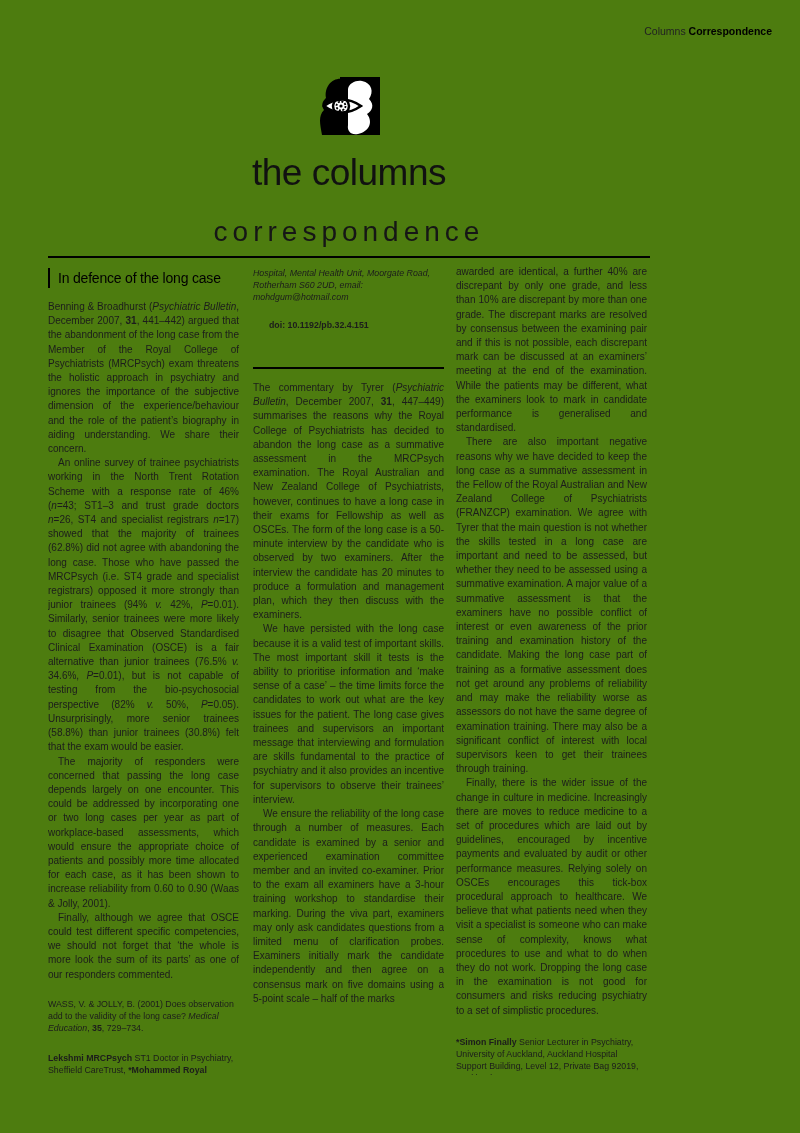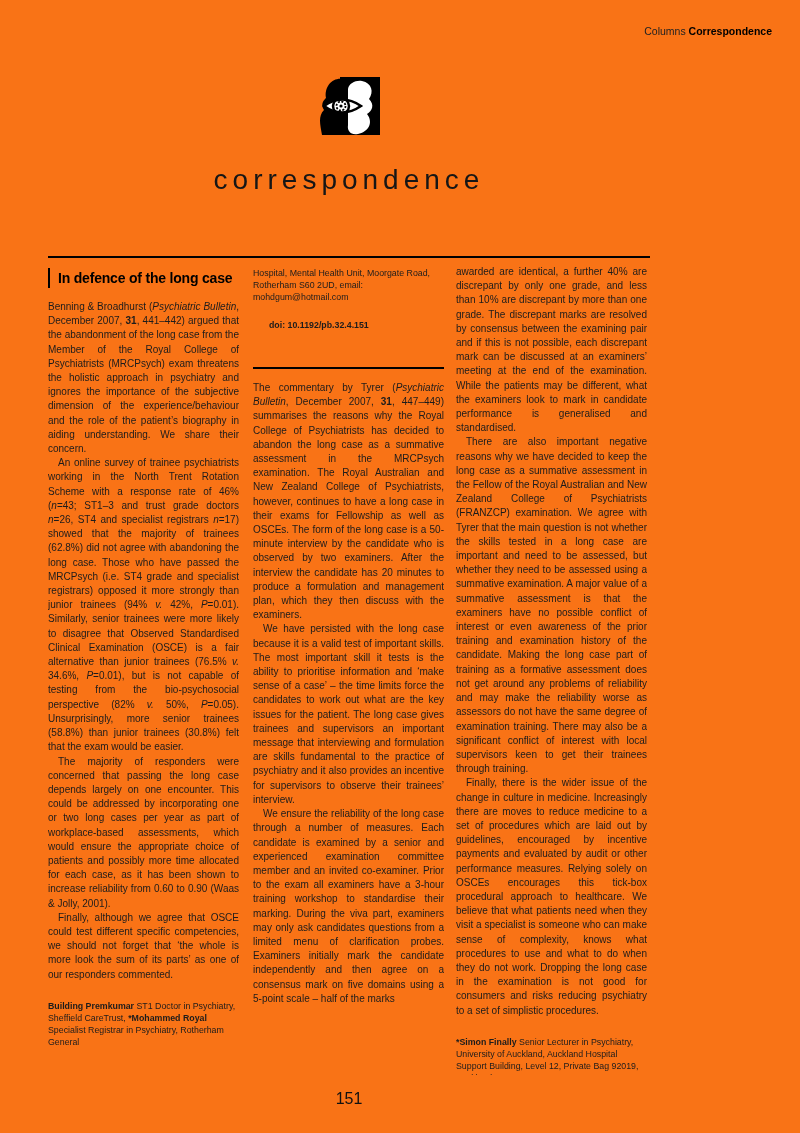--- a/index.html
+++ b/index.html
@@ -1,31 +1,31 @@
 <!DOCTYPE html>
 <html><head>
 <meta charset="utf-8">
 <style>
   html,body{margin:0;padding:0;background:#fff;}
-  .page{position:relative;width:800px;height:1133px;background:#f97316;overflow:hidden;
+  .page{position:relative;width:800px;height:1133px;background:#4d7c0f;overflow:hidden;
         font-family:"Liberation Sans","DejaVu Sans",sans-serif;color:#1c1c1c;}
   .running-head{position:absolute;top:25px;right:28px;font-size:10.5px;color:#222;}
   .running-head b{font-weight:bold;color:#000;}
   .masthead{position:absolute;top:76px;left:48px;width:602px;text-align:center;}
   .logo{display:inline-block;width:64px;height:62px;}
   .mast-title{margin-top:10px;font-size:37px;letter-spacing:-0.5px;color:#111;}
   .mast-section{margin-top:22px;font-size:28px;letter-spacing:5px;color:#161616;}
   .main-rule{position:absolute;top:256px;left:48px;width:602px;height:2px;background:#000;}
   .col{position:absolute;top:265px;width:191px;height:810px;overflow:hidden;}
   .col1{left:48px;} .col2{left:253px;} .col3{left:456px;}
-  .b-h1{font-weight:bold;font-size:14px;line-height:20px;letter-spacing:-0.2px;color:#000;margin:0 0 9px;}
+  .b-h1{font-weight:normal;font-size:14px;line-height:20px;letter-spacing:-0.2px;color:#000;margin:0 0 9px;}
   .b-h1.bar{border-left:2px solid #000;padding-left:8px;margin-top:3px;margin-bottom:12px;white-space:nowrap;}
   .b-p{font-size:10px;line-height:14.2px;text-align:justify;margin:0;}
   .b-p.indent{text-indent:10px;}
-  .b-addr{font-size:8.8px;line-height:12px;margin:2px 0 12px;}
+  .b-addr{font-size:8.8px;line-height:12px;margin:2px 0 12px;font-style:italic;}
   .b-doi{font-size:8.8px;line-height:12px;font-weight:bold;margin:16px;}
   .b-rule{border:0;border-top:2px solid #000;margin:36px 0 12px;}
   .b-ref{font-size:8.8px;line-height:12px;margin-top:16px;}
   .b-sig{font-size:8.8px;line-height:12px;margin-top:18px;}
   .b-sig b,.b-ref b{font-weight:bold;}
   .page-number{position:absolute;top:1090px;left:48px;width:602px;text-align:center;
                font-size:16px;color:#111;}
 </style>
 </head>
 <body>
@@ -42,43 +42,44 @@
       <svg viewBox="0 0 64 62" width="64" height="62" xmlns="http://www.w3.org/2000/svg">
         <rect x="23" y="1" width="40" height="58" fill="#000"></rect>
         <path d="M45,5 C55,7 57,16 52,23 C58,29 55,35 50,38 C57,47 51,56 41,58 C34,59.5 30,55 31,49 L31,13 C32,7 39,4 45,5 Z" fill="#fff"></path>
         <path d="M5,59 C3,48 1,40 7,34 C3,28 7,24 9,22 C7,10 16,1 26,3 L30,5 L30,59 Z" fill="#000"></path>
         <path d="M7,30 Q25,17 44,30 Q25,43 7,30 Z" fill="#fff" stroke="#000" stroke-width="2.5"></path>
         <circle cx="24" cy="30" r="8" fill="none" stroke="#000" stroke-width="2.5"></circle>
         <circle cx="24" cy="30" r="4.5" fill="none" stroke="#000" stroke-width="1.8" stroke-dasharray="2 1.5"></circle>
         <circle cx="24" cy="30" r="1.6" fill="#000"></circle>
       </svg>
     </span>
+    <div class="mast-title">the columns</div>
     <div class="mast-section">correspondence</div>
   </div>
 
   <div class="main-rule"></div>
 
   <div class="col col1">
       <div class="b-h1 bar">In defence of the long case</div>
       <div class="b-p">Benning &amp; Broadhurst (<i>Psychiatric Bulletin</i>, December 2007, <b>31</b>, 441–442) argued that the abandonment of the long case from the Member of the Royal College of Psychiatrists (MRCPsych) exam threatens the holistic approach in psychiatry and ignores the importance of the subjective dimension of the experience/behaviour and the role of the patient’s biography in aiding understanding. We share their concern.</div>
       <div class="b-p indent">An online survey of trainee psychiatrists working in the North Trent Rotation Scheme with a response rate of 46% (<i>n</i>=43; ST1–3 and trust grade doctors <i>n</i>=26, ST4 and specialist registrars <i>n</i>=17) showed that the majority of trainees (62.8%) did not agree with abandoning the long case. Those who have passed the MRCPsych (i.e. ST4 grade and specialist registrars) opposed it more strongly than junior trainees (94% <i>v.</i> 42%, <i>P</i>=0.01). Similarly, senior trainees were more likely to disagree that Observed Standardised Clinical Examination (OSCE) is a fair alternative than junior trainees (76.5% <i>v.</i> 34.6%, <i>P</i>=0.01), but is not capable of testing from the bio-psychosocial perspective (82% <i>v.</i> 50%, <i>P</i>=0.05). Unsurprisingly, more senior trainees (58.8%) than junior trainees (30.8%) felt that the exam would be easier.</div>
       <div class="b-p indent">The majority of responders were concerned that passing the long case depends largely on one encounter. This could be addressed by incorporating one or two long cases per year as part of workplace-based assessments, which would ensure the appropriate choice of patients and possibly more time allocated for each case, as it has been shown to increase reliability from 0.60 to 0.90 (Waas &amp; Jolly, 2001).</div>
       <div class="b-p indent">Finally, although we agree that OSCE could test different specific competencies, we should not forget that ‘the whole is more look the sum of its parts’ as one of our responders commented.</div>
-      <div class="b-sig"><b>Building Premkumar</b>  ST1 Doctor in Psychiatry, Sheffield CareTrust,  <b>*Mohammed Royal</b> Specialist Registrar in Psychiatry, Rotherham General</div>
+      <div class="b-ref">WASS, V. &amp; JOLLY, B. (2001) Does observation add to the validity of the long case? <i>Medical Education</i>, <b>35</b>, 729–734.</div>
+      <div class="b-sig"><b>Lekshmi MRCPsych</b>  ST1 Doctor in Psychiatry, Sheffield CareTrust,  <b>*Mohammed Royal</b> Specialist Registrar in Psychiatry, Rotherham General</div>
     </div>
   <div class="col col2">
       <div class="b-addr">Hospital, Mental Health Unit, Moorgate Road, Rotherham S60 2UD, email: mohdgum@hotmail.com</div>
       <div class="b-doi">doi: 10.1192/pb.32.4.151</div>
       <div class="b-rule"></div>
       <div class="b-p">The commentary by Tyrer (<i>Psychiatric Bulletin</i>, December 2007, <b>31</b>, 447–449) summarises the reasons why the Royal College of Psychiatrists has decided to abandon the long case as a summative assessment in the MRCPsych examination. The Royal Australian and New Zealand College of Psychiatrists, however, continues to have a long case in their exams for Fellowship as well as OSCEs. The form of the long case is a 50-minute interview by the candidate who is observed by two examiners. After the interview the candidate has 20 minutes to produce a formulation and management plan, which they then discuss with the examiners.</div>
       <div class="b-p indent">We have persisted with the long case because it is a valid test of important skills. The most important skill it tests is the ability to prioritise information and ‘make sense of a case’ – the time limits force the candidates to work out what are the key issues for the patient. The long case gives trainees and supervisors an important message that interviewing and formulation are skills fundamental to the practice of psychiatry and it also provides an incentive for supervisors to observe their trainees’ interview.</div>
       <div class="b-p indent">We ensure the reliability of the long case through a number of measures. Each candidate is examined by a senior and experienced examination committee member and an invited co-examiner. Prior to the exam all examiners have a 3-hour training workshop to standardise their marking. During the viva part, examiners may only ask candidates questions from a limited menu of clarification probes. Examiners initially mark the candidate independently and then agree on a consensus mark on five domains using a 5-point scale – half of the marks</div>
     </div>
   <div class="col col3">
       <div class="b-p">awarded are identical, a further 40% are discrepant by only one grade, and less than 10% are discrepant by more than one grade. The discrepant marks are resolved by consensus between the examining pair and if this is not possible, each discrepant mark can be discussed at an examiners’ meeting at the end of the examination. While the patients may be different, what the examiners look to mark in candidate performance is generalised and standardised.</div>
       <div class="b-p indent">There are also important negative reasons why we have decided to keep the long case as a summative assessment in the Fellow of the Royal Australian and New Zealand College of Psychiatrists (FRANZCP) examination. We agree with Tyrer that the main question is not whether the skills tested in a long case are important and need to be assessed, but whether they need to be assessed using a summative examination. A major value of a summative assessment is that the examiners have no possible conflict of interest or even awareness of the prior training and examination history of the candidate. Making the long case part of training as a formative assessment does not get around any problems of reliability and may make the reliability worse as assessors do not have the same degree of examination training. There may also be a significant conflict of interest with local supervisors keen to get their trainees through training.</div>
       <div class="b-p indent">Finally, there is the wider issue of the change in culture in medicine. Increasingly there are moves to reduce medicine to a set of procedures which are laid out by guidelines, encouraged by incentive payments and evaluated by audit or other performance measures. Relying solely on OSCEs encourages this tick-box procedural approach to healthcare. We believe that what patients need when they visit a specialist is someone who can make sense of complexity, knows what procedures to use and what to do when they do not work. Dropping the long case in the examination is not good for consumers and risks reducing psychiatry to a set of simplistic procedures.</div>
       <div class="b-sig"><b>*Simon Finally</b>  Senior Lecturer in Psychiatry, University of Auckland, Auckland Hospital Support Building, Level 12, Private Bag 92019, Auckland, New</div>
     </div>
 
-  <div class="page-number">151</div>
 
 </div>
 
 </body></html>

